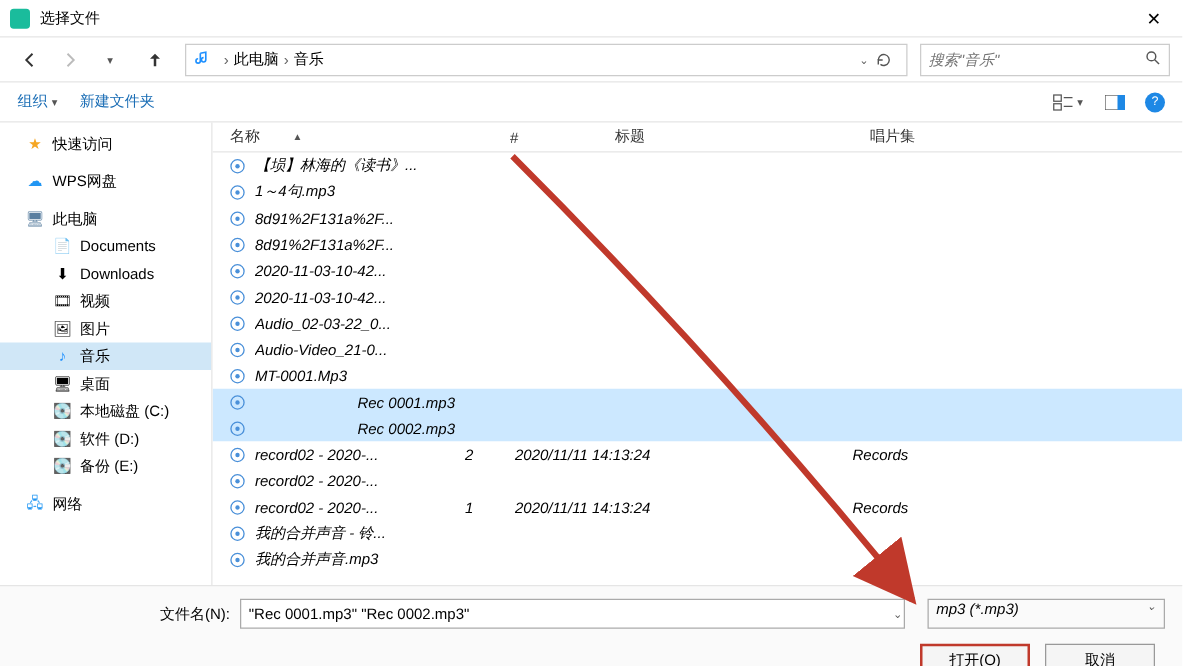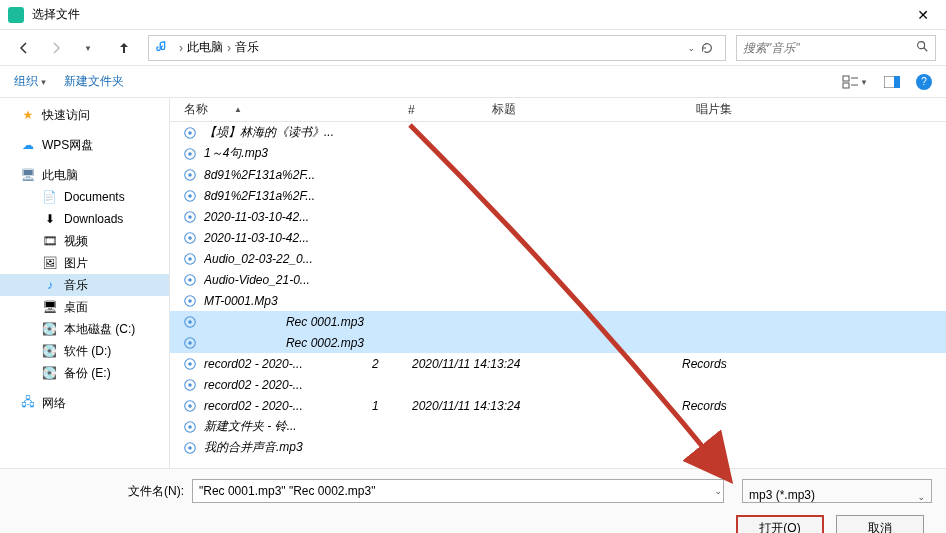--- a/index.html
+++ b/index.html
@@ -59,21 +59,21 @@
 .fn { width: 160px; white-space: nowrap; overflow: hidden; text-overflow: ellipsis; }
 .fc-num { width: 40px; padding-left: 8px; }
 .fc-title { width: 160px; padding-left: 8px; }
 .fc-artist { width: 110px; padding-left: 8px; }
 .fc-album { width: 80px; padding-left: 8px; }
 
 .bottom { border-top: 1px solid #e5e5e5; padding: 10px 14px; background: #fafafa; position: relative; }
 .filename-row { display: flex; align-items: center; gap: 8px; margin-bottom: 12px; }
 .filename-label { width: 170px; text-align: right; }
 .filename-input { flex: 1; height: 24px; border: 1px solid #aaa; padding: 0 6px; }
-.filter-select { width: 190px; height: 24px; border: 1px solid #aaa; padding: 0 6px; display: flex; align-items: flex-end; justify-content: space-between; }
+.filter-select { width: 190px; height: 24px; border: 1px solid #aaa; padding: 0 6px; display: flex; align-items: flex-start; justify-content: space-between; font-style: italic; }
 .button-row { display: flex; justify-content: flex-end; gap: 12px; padding-right: 8px; }
 .btn { min-width: 88px; height: 26px; border: 1px solid #999; background: #f5f5f5; display: flex; align-items: center; justify-content: center; cursor: pointer; }
 .btn.primary { border: 2px solid #c0392b; }
 .chev { font-size: 9px; color: #555; }
 
 .arrow-annotation { position: absolute; top: 115px; left: 380px; pointer-events: none; }
 </style>
 </head>
 <body>
 
@@ -407,21 +407,21 @@
           <span class="fc-artist"></span>
           <span class="fc-album">Records</span>
         </div>
         <div class="file-row">
           <span class="file-icon">
             <svg viewBox="0 0 16 16">
               <circle cx="8" cy="8" r="6" fill="none" stroke="#4a90d9" stroke-width="1.2"></circle>
               <circle cx="8" cy="8" r="2" fill="#4a90d9"></circle>
             </svg>
           </span>
-          <span class="fn">新建文件夹 - 铃...</span>
+          <span class="fn">我的合并声音 - 铃...</span>
           <span class="fc-num"></span>
           <span class="fc-title"></span>
           <span class="fc-artist"></span>
           <span class="fc-album"></span>
         </div>
         <div class="file-row">
           <span class="file-icon">
             <svg viewBox="0 0 16 16">
               <circle cx="8" cy="8" r="6" fill="none" stroke="#4a90d9" stroke-width="1.2"></circle>
               <circle cx="8" cy="8" r="2" fill="#4a90d9"></circle>

